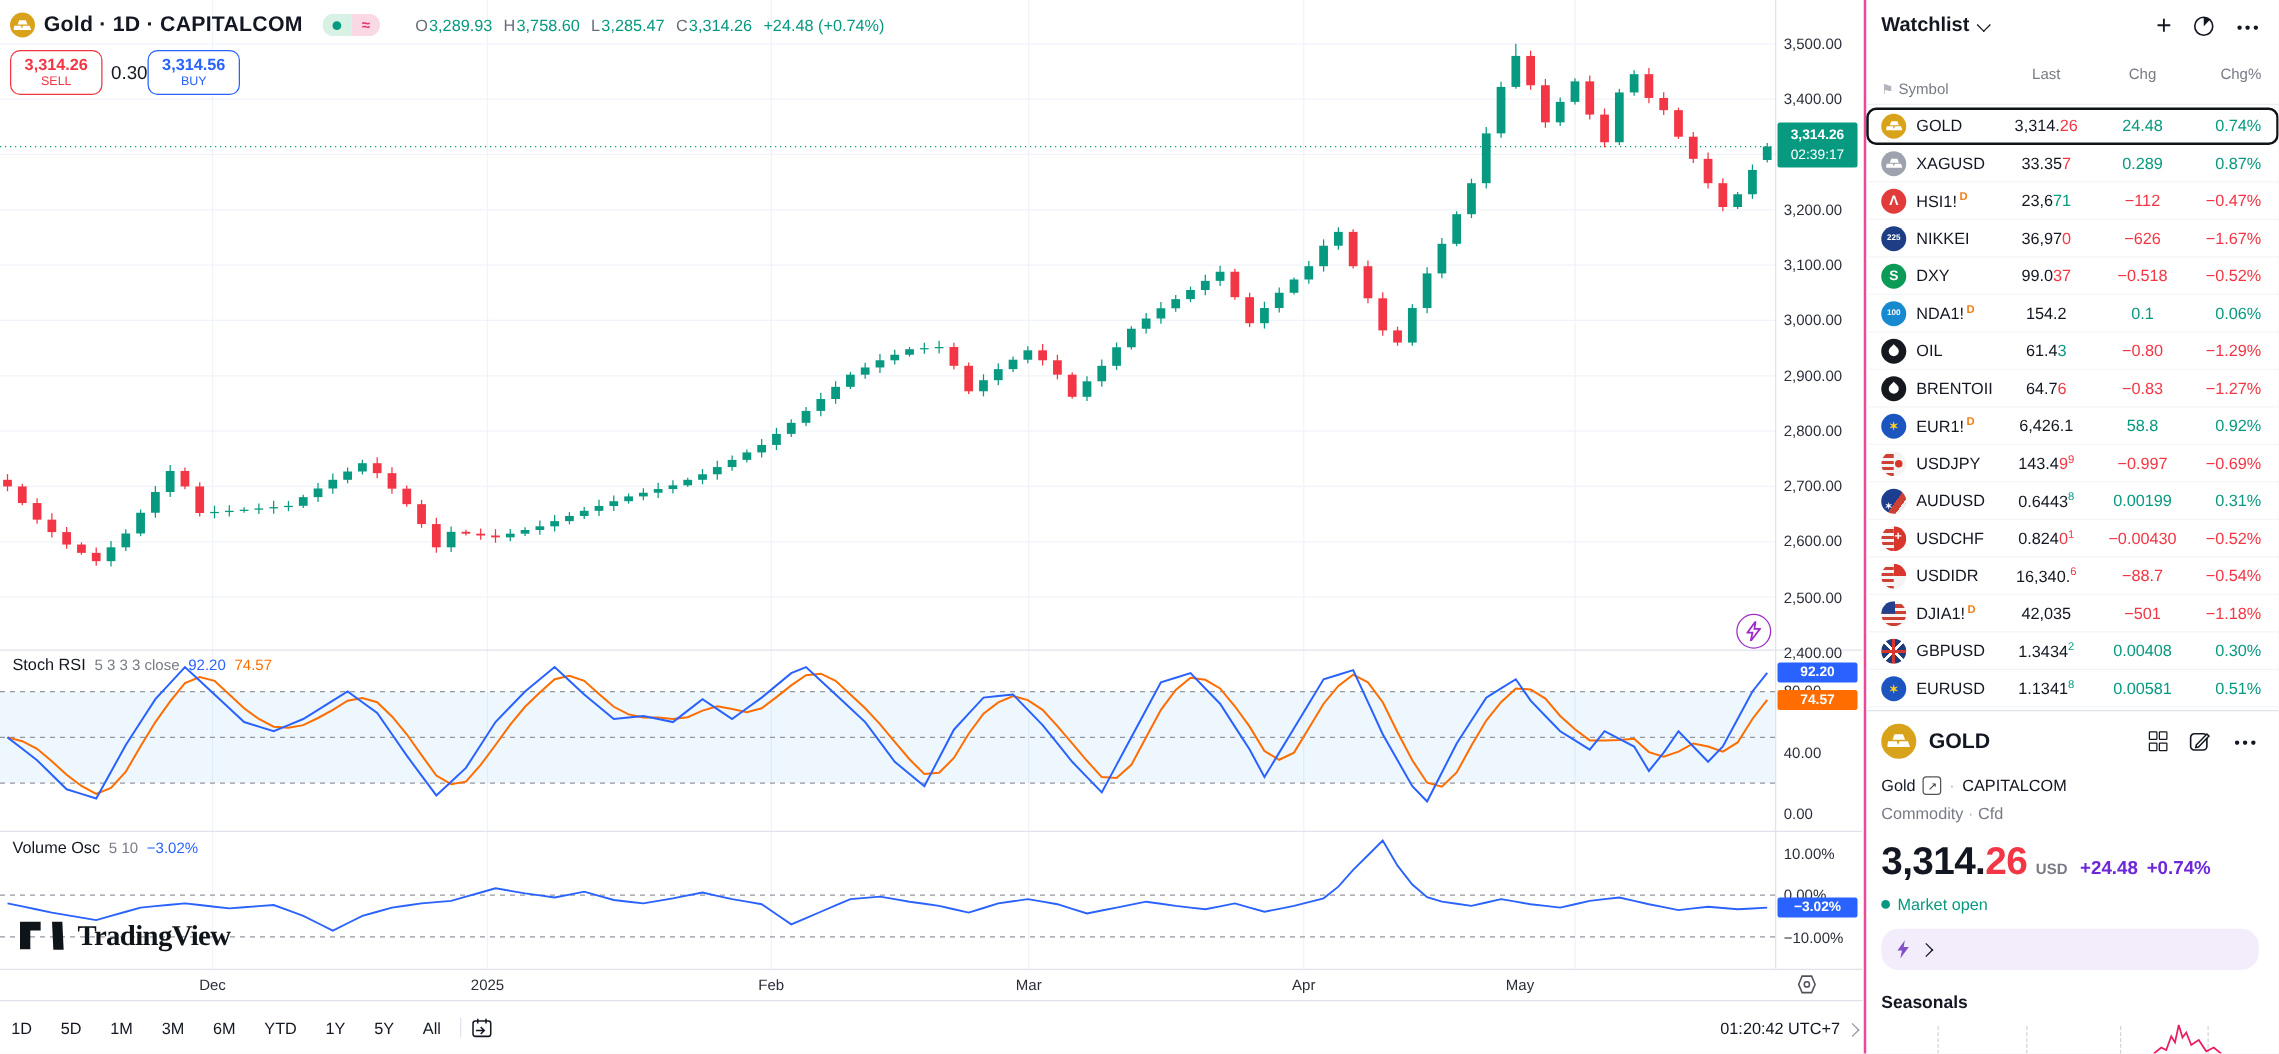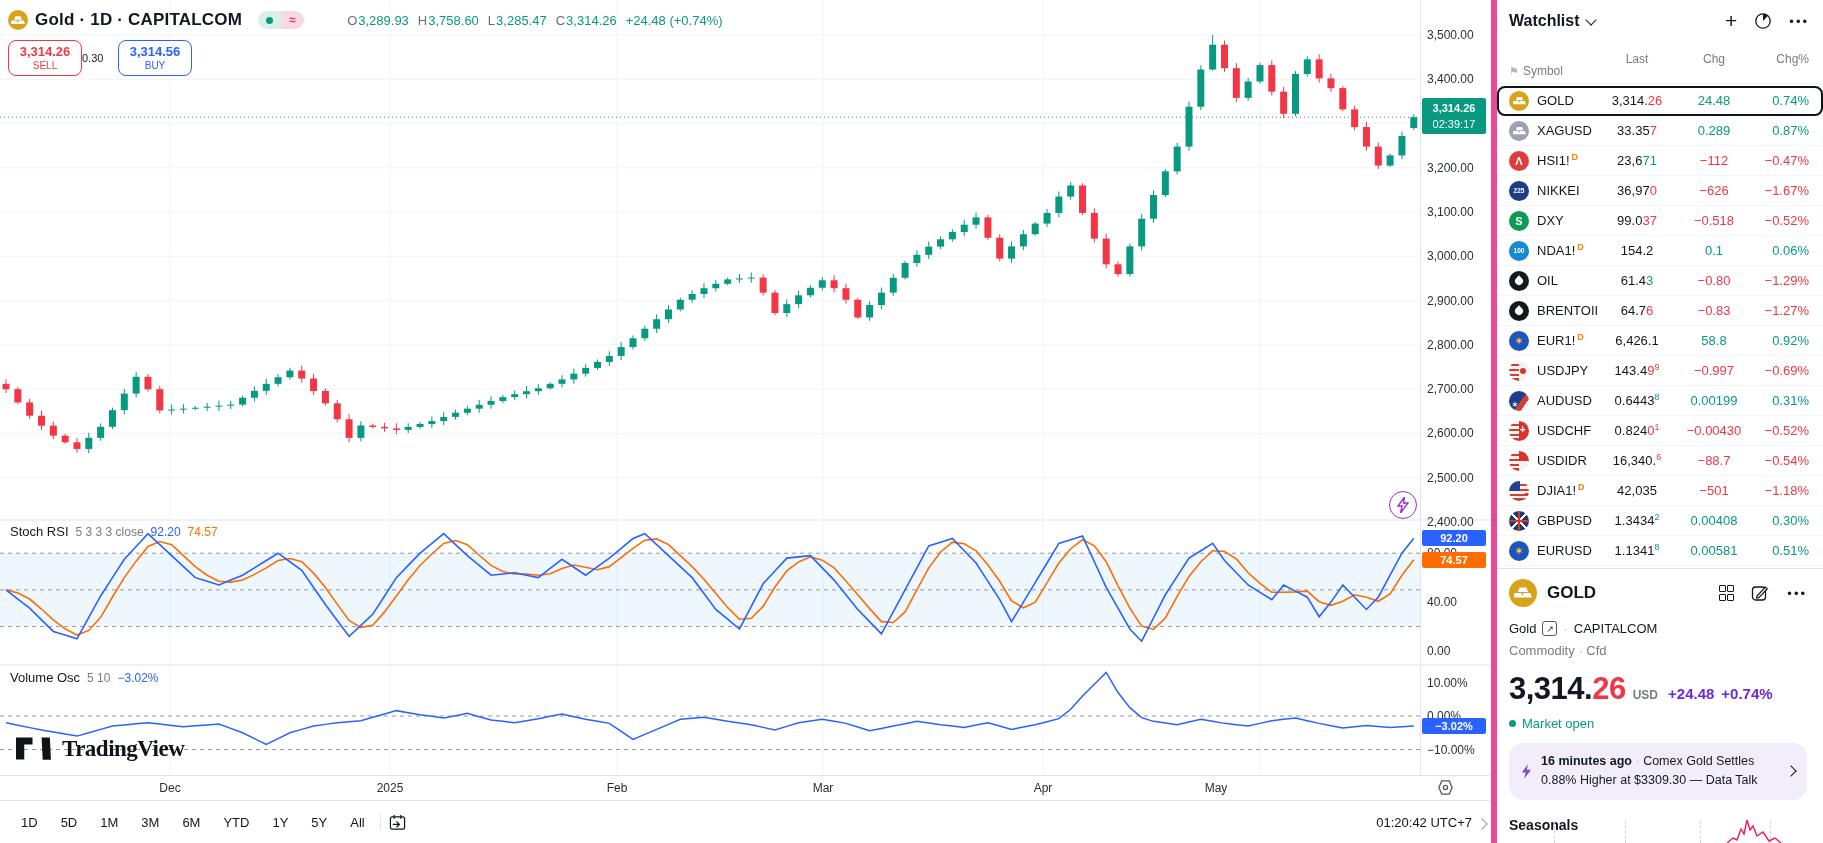--- a/index.html
+++ b/index.html
@@ -17,56 +17,56 @@
   
   #symbol-overlay{position:absolute;left:8px;top:8px;z-index:6;}
   #title-row{display:flex;align-items:center;height:24px;}
   .coin{border-radius:50%;display:inline-flex;align-items:center;justify-content:center;flex:none;}
   #title-text{font-size:17px;font-weight:600;margin-left:7px;letter-spacing:.2px;}
   #status-pill{display:inline-flex;margin-left:16px;height:18px;border-radius:9px;overflow:hidden;}
   #status-pill .half{width:23px;display:flex;align-items:center;justify-content:center;}
   #status-pill .mint{background:#d7f1e5;}
   #status-pill .pinkb{background:#fad9e4;color:#e5336e;font-weight:bold;font-size:12px;}
   #status-pill .dot{width:7px;height:7px;border-radius:50%;background:#089981;}
-  #ohlc-row{display:inline-flex;margin-left:43px;font-size:13px;gap:9px;}
+  #ohlc-row{display:inline-flex;margin-left:28px;font-size:13px;gap:9px;}
   .ohlc-k{color:#6a6d78;}
   .ohlc-v{color:#089981;margin-left:1px;}
   #ohlc-change{color:#089981;}
   #trade-row{display:flex;align-items:center;margin-top:8px;}
   .trade-btn{width:72px;height:34px;border-radius:8px;background:#fff;display:flex;flex-direction:column;
              align-items:center;justify-content:center;line-height:1.15;cursor:pointer;}
   #sell-button{border:1px solid #f23645;color:#f23645;}
   #buy-button{border:1px solid #2962ff;color:#2962ff;}
   .trade-price{font-size:13px;font-weight:bold;}
   .trade-label{font-size:10px;}
-  #spread-value{width:36px;text-align:left;font-size:11px;color:#131722;}
+  #spread-value{width:36px;text-align:right;font-size:15px;color:#131722;}
   
   .ind-label{position:absolute;left:10px;z-index:5;font-size:13px;display:flex;gap:7px;align-items:baseline;white-space:nowrap;}
   .ind-name{color:#131722;}
   .ind-params{color:#787b86;font-size:12px;}
   .v-blue{color:#2962ff;font-size:12px;}
   .v-orange{color:#ff6d00;font-size:12px;}
   
   #tv-logo{position:absolute;left:16px;top:736px;display:flex;align-items:center;gap:8px;z-index:5;font-family:Liberation Serif, serif;}
   #tv-logo-text{font-size:23px;font-weight:bold;color:#0f1419;letter-spacing:-.5px;}
   
   #time-axis{position:absolute;left:0;top:775px;width:1490px;height:25px;background:#fff;border-top:1px solid #e0e3eb;}
   .month-label{position:absolute;top:5px;transform:translateX(-50%);font-size:12px;color:#2a2e39;}
   #tz-icon{position:absolute;left:1437px;top:3px;}
   #toolbar{position:absolute;left:0;top:800px;width:1490px;height:43px;border-top:1px solid #e0e3eb;
-           display:flex;align-items:center;padding:0 18px 0 14px;box-sizing:border-box;background:#fff;}
+           display:flex;align-items:center;padding:0 18px 0 2px;box-sizing:border-box;background:#fff;}
   .range-btn{font-size:13px;color:#131722;padding:4px 7px;border-radius:4px;cursor:pointer;}
   #toolbar .sep{width:1px;height:16px;background:#e0e3eb;margin:0 8px;}
   #clock{margin-left:auto;font-size:13px;color:#131722;}
   #bolt-fab{position:absolute;left:1389px;top:491px;width:26px;height:26px;border:1.5px solid #a02cc7;
             border-radius:50%;display:flex;align-items:center;justify-content:center;z-index:5;background:#fff;cursor:pointer;}
   #panel-handle{position:absolute;left:1478px;top:820px;color:#9598a1;z-index:6;cursor:pointer;}
   
   #right-panel{position:absolute;right:0;top:0;width:332px;height:843px;background:#fff;
-               border-left:6px solid #ec4899;box-sizing:border-box;}
+               border-left:2px solid #ec4899;box-sizing:border-box;}
   #wl-header{display:flex;align-items:center;padding:12px 14px 4px 12px;}
   #wl-title{font-size:16px;font-weight:bold;display:flex;align-items:center;gap:7px;cursor:pointer;}
   #wl-title .chev{margin-top:-3px;color:#131722;}
   #wl-tools{margin-left:auto;display:flex;align-items:center;gap:17px;}
   .tool-ico{cursor:pointer;display:inline-flex;align-items:center;justify-content:center;color:#131722;}
   #wl-plus{font-size:21px;font-weight:300;line-height:14px;}
   .dots{font-size:13px;letter-spacing:2px;color:#131722;}
   #wl-cols{display:flex;align-items:center;padding:6px 14px 5px 12px;font-size:12px;color:#787b86;border-bottom:1px solid #eceff4;}
   #wl-cols .flag-ico{color:#b2b5be;font-size:11px;margin-right:4px;}
   .col-sym{flex:1;margin-top:24px;}
@@ -793,21 +793,20 @@
         <span class="pr-chg">+0.74%</span>
       </div>
       <div id="market-status">
         <span class="dot"></span>
         <span>Market open</span>
       </div>
       <div id="news-card">
         <svg width="11" height="15" viewBox="0 0 12 16" style="flex:none;">
           <path d="M7.5 0 L1 9 h4 L3.5 16 L11 6 H6.5 Z" fill="#8251c6"></path>
         </svg>
-        <span id="news-text"><b>16 minutes ago</b> <span class="sub-dot">·</span> <span>Comex Gold Settles 0.88% Higher at $3309.30 — Data Talk</span></span>
         <span id="news-chev" class="chev right"></span>
       </div>
       <div id="seasonals-title">Seasonals</div>
     </div>
     <div id="seasonal-chart">
         <span class="sea-tick" style="left: 57px;"></span>
         <span class="sea-tick" style="left: 128px;"></span>
         <span class="sea-tick" style="left: 203px;"></span>
         <span class="sea-tick" style="left: 273px;"></span>
         <svg width="133" height="31" style="position:absolute;left:200px;bottom:0;">

